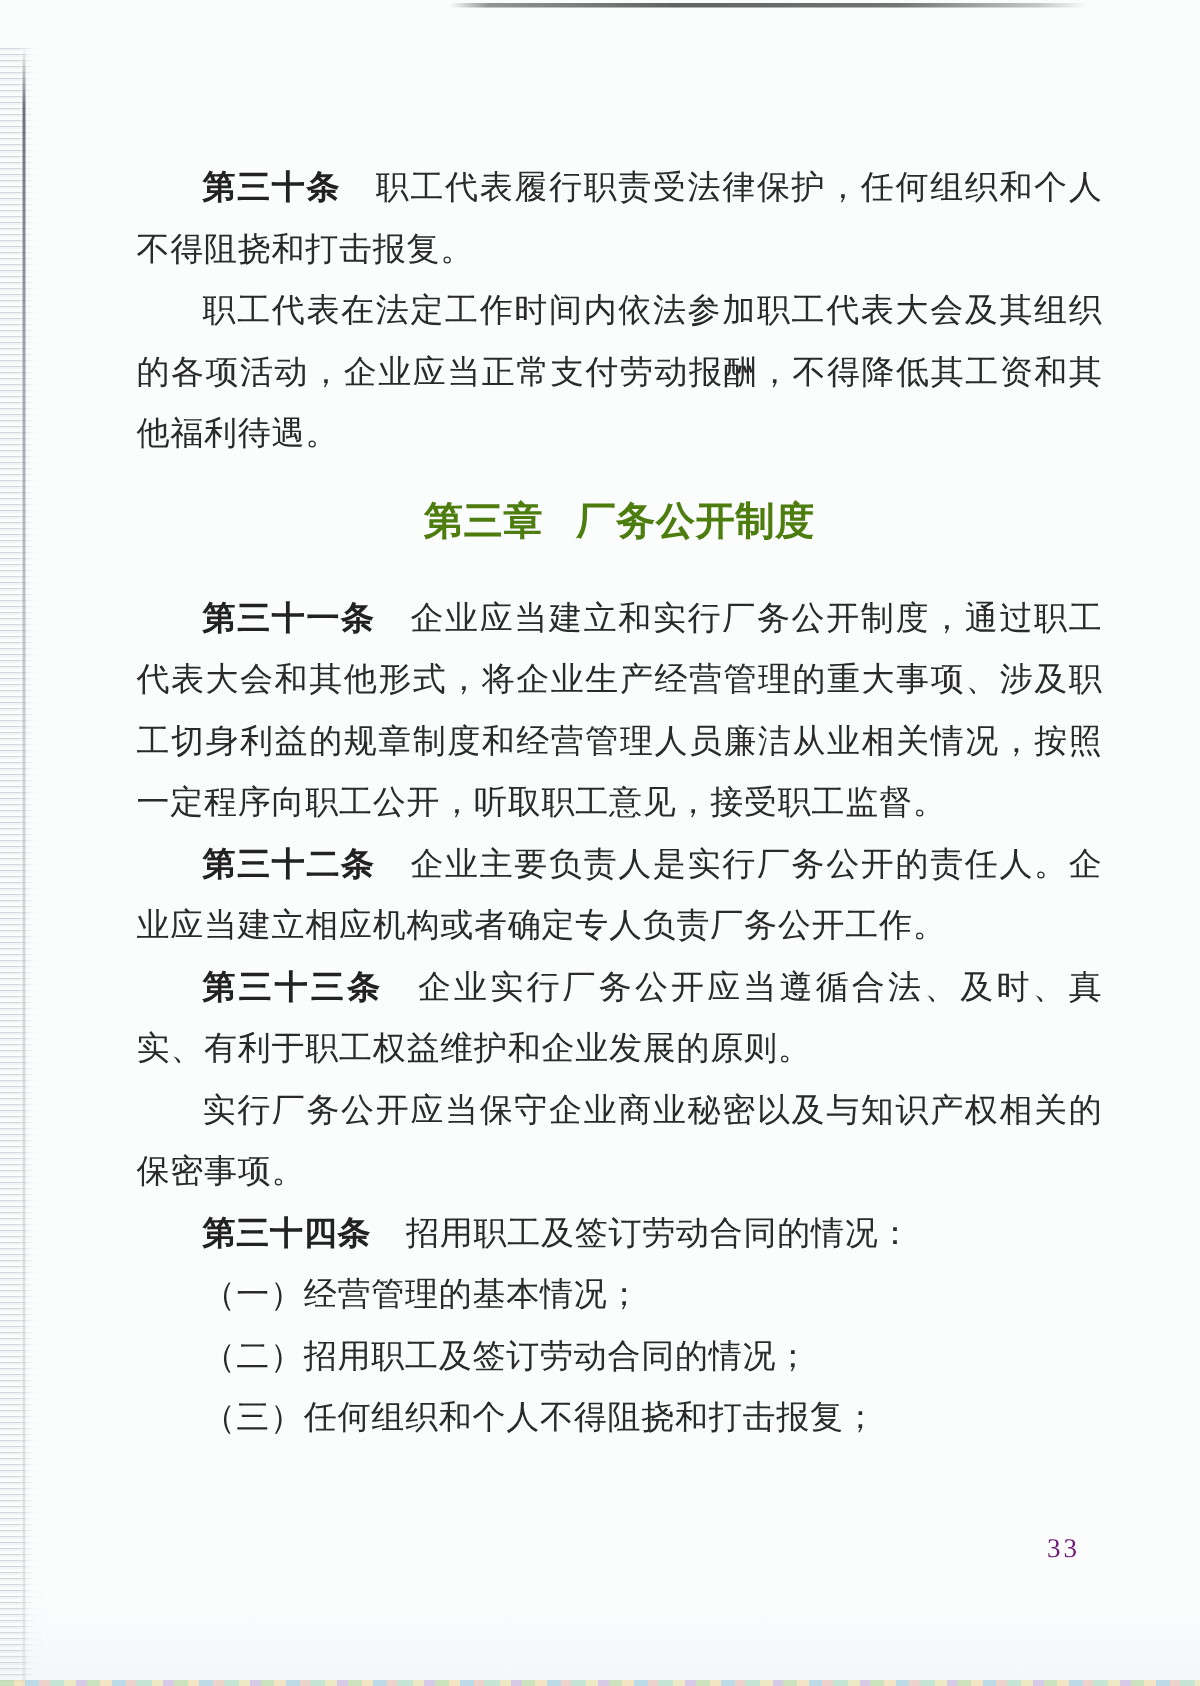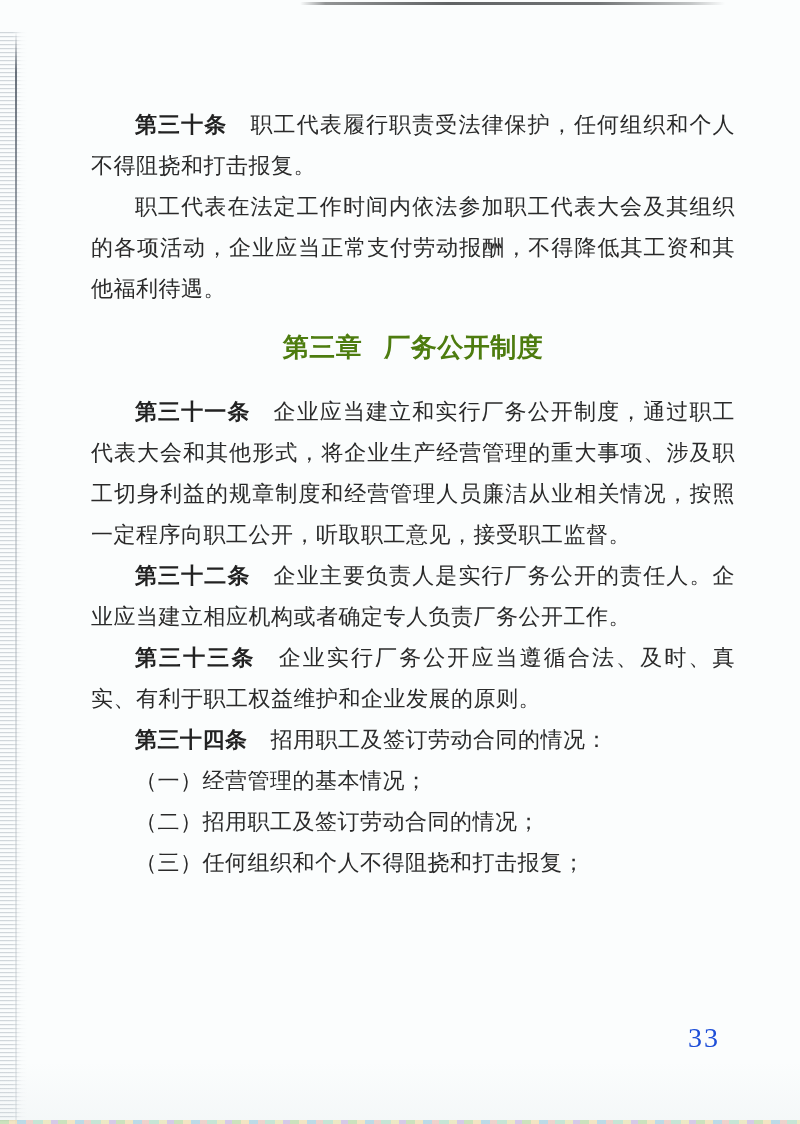--- a/index.html
+++ b/index.html
@@ -116,23 +116,23 @@
     color: #4d7c0f;
     line-height: 36px;
   }
   .chapter .ch-num {
     margin-right: 0.85em;
   }
   .page-number {
     position: absolute;
     top: 1022px;
     right: 80px;
-    font-size: 28px;
+    font-size: 18px;
     letter-spacing: 2px;
-    color: #1d4ed8;
+    color: #701a75;
   }
 </style>
 </head>
 <body>
 
 <div class="page">
 
   <div class="binding-edge"></div>
   <div class="top-edge-line"></div>
   <div class="bottom-shade"></div>
@@ -145,20 +145,21 @@
     <p class="para">职工代表在法定工作时间内依法参加职工代表大会及其组织的各项活动，企业应当正常支付劳动报酬，不得降低其工资和其他福利待遇。</p>
 
     <h2 class="chapter"><span class="ch-num">第三章</span><span>厂务公开制度</span></h2>
 
     <p class="para"><span class="art-label">第三十一条</span><span>企业应当建立和实行厂务公开制度，通过职工代表大会和其他形式，将企业生产经营管理的重大事项、涉及职工切身利益的规章制度和经营管理人员廉洁从业相关情况，按照一定程序向职工公开，听取职工意见，接受职工监督。</span></p>
 
     <p class="para"><span class="art-label">第三十二条</span><span>企业主要负责人是实行厂务公开的责任人。企业应当建立相应机构或者确定专人负责厂务公开工作。</span></p>
 
     <p class="para"><span class="art-label">第三十三条</span><span>企业实行厂务公开应当遵循合法、及时、真实、有利于职工权益维护和企业发展的原则。</span></p>
 
+    <p class="para">实行厂务公开应当保守企业商业秘密以及与知识产权相关的保密事项。</p>
 
     <p class="para"><span class="art-label">第三十四条</span><span>招用职工及签订劳动合同的情况：</span></p>
 
     <p class="para item">（一）经营管理的基本情况；</p>
     <p class="para item">（二）招用职工及签订劳动合同的情况；</p>
     <p class="para item">（三）任何组织和个人不得阻挠和打击报复；</p>
 
   </div>
 
   <div class="page-number">33</div>

